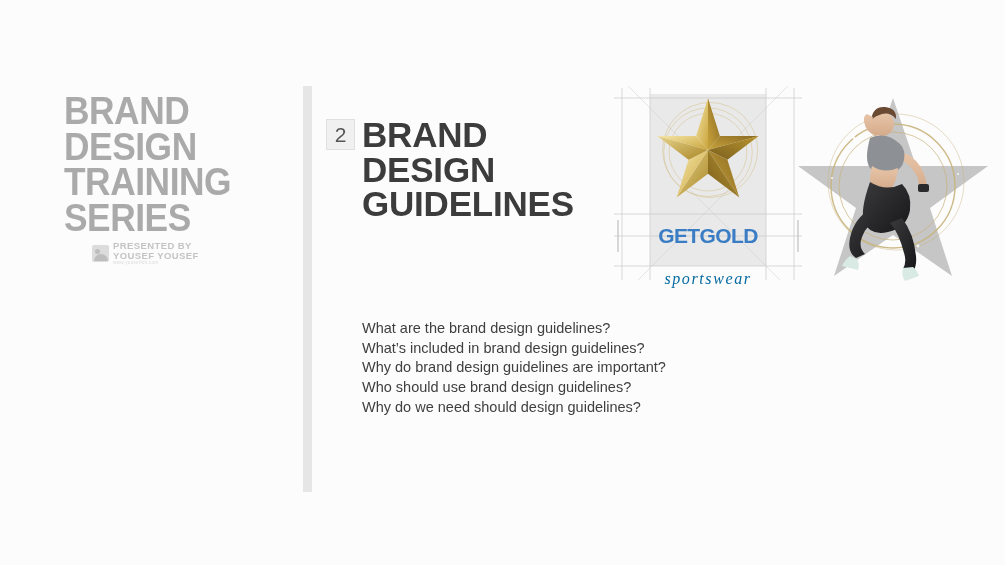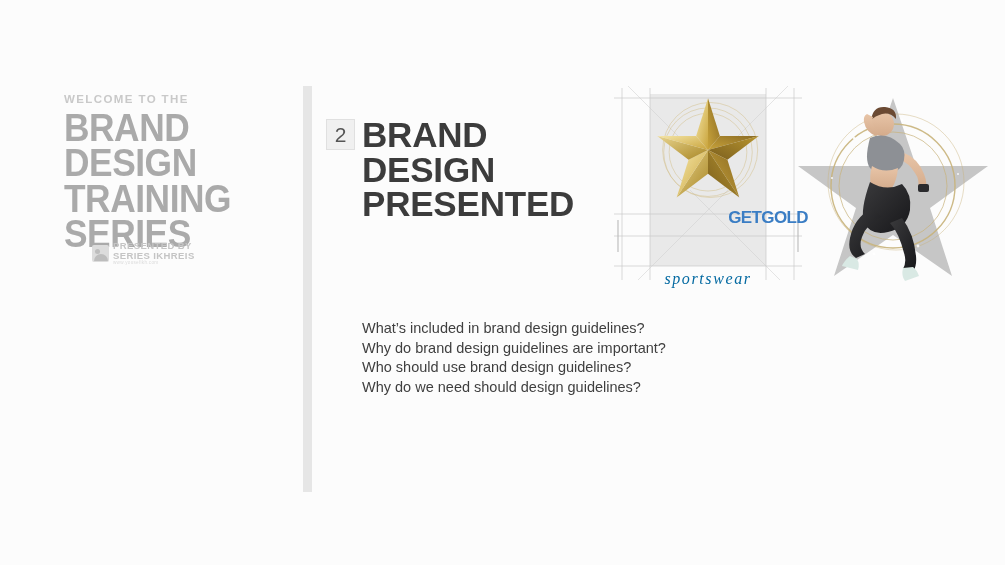--- a/index.html
+++ b/index.html
@@ -80,69 +80,69 @@
   .logo-panel{position:absolute;left:608px;top:84px;width:200px;height:200px;}
   .logo-panel svg{position:absolute;inset:0;}
   .logo-plate{
     position:absolute;left:42px;top:10px;width:116px;height:172px;
     background:#e9e9e9;
   }
   .star-wrap{
     position:absolute;left:46px;top:12px;width:108px;height:108px;
   }
   .getgold{
-    position:absolute;left:0;top:124px;width:200px;text-align:right;
-    font-size:17px;font-weight:700;color:#3a7dc4;letter-spacing:-0.6px;
+    position:absolute;left:0;top:140px;width:200px;text-align:center;
+    font-size:21px;font-weight:700;color:#3a7dc4;letter-spacing:-0.6px;
   }
   .sportswear{
     position:absolute;left:0;top:186px;width:200px;text-align:center;
     font-size:16px;color:#0369a1;letter-spacing:1.6px;
     font-family:Liberation Serif, serif;font-style:italic;
   }
 
   
   .athlete-panel{position:absolute;left:798px;top:78px;width:190px;height:205px;}
   .athlete-panel svg{position:absolute;inset:0;}
 </style>
 </head>
 <body>
 
 <div class="slide">
 
   <div class="series-block">
-    <div class="welcome-label">WELCOME TO THE</div>
     <div class="series-title">
       <div>BRAND</div>
       <div>DESIGN</div>
       <div>TRAINING</div>
       <div>SERIES</div>
     </div>
   </div>
 
   <div class="presenter">
     <div class="presenter-mark"></div>
     <div class="presenter-text">
       <div class="p1">PRESENTED BY</div>
-      <div class="p2">SERIES IKHREIS</div>
+      <div class="p2">YOUSEF YOUSEF</div>
       <div class="p3">www.yousefikh.com</div>
     </div>
   </div>
 
   <div class="divider"></div>
 
   <div class="headline-row">
     <div class="num-badge">2</div>
     <div class="headline">
       <div>BRAND</div>
       <div>DESIGN</div>
-      <div>PRESENTED</div>
+      <div>GUIDELINES</div>
     </div>
   </div>
 
   <div class="bullets">
+    <div>What are the brand design guidelines?</div>
     <div>What’s included in brand design guidelines?</div>
     <div>Why do brand design guidelines are important?</div>
     <div>Who should use brand design guidelines?</div>
     <div>Why do we need should design guidelines?</div>
   </div>
 
   <div class="logo-panel">
 
     <div class="logo-plate"></div>
 

